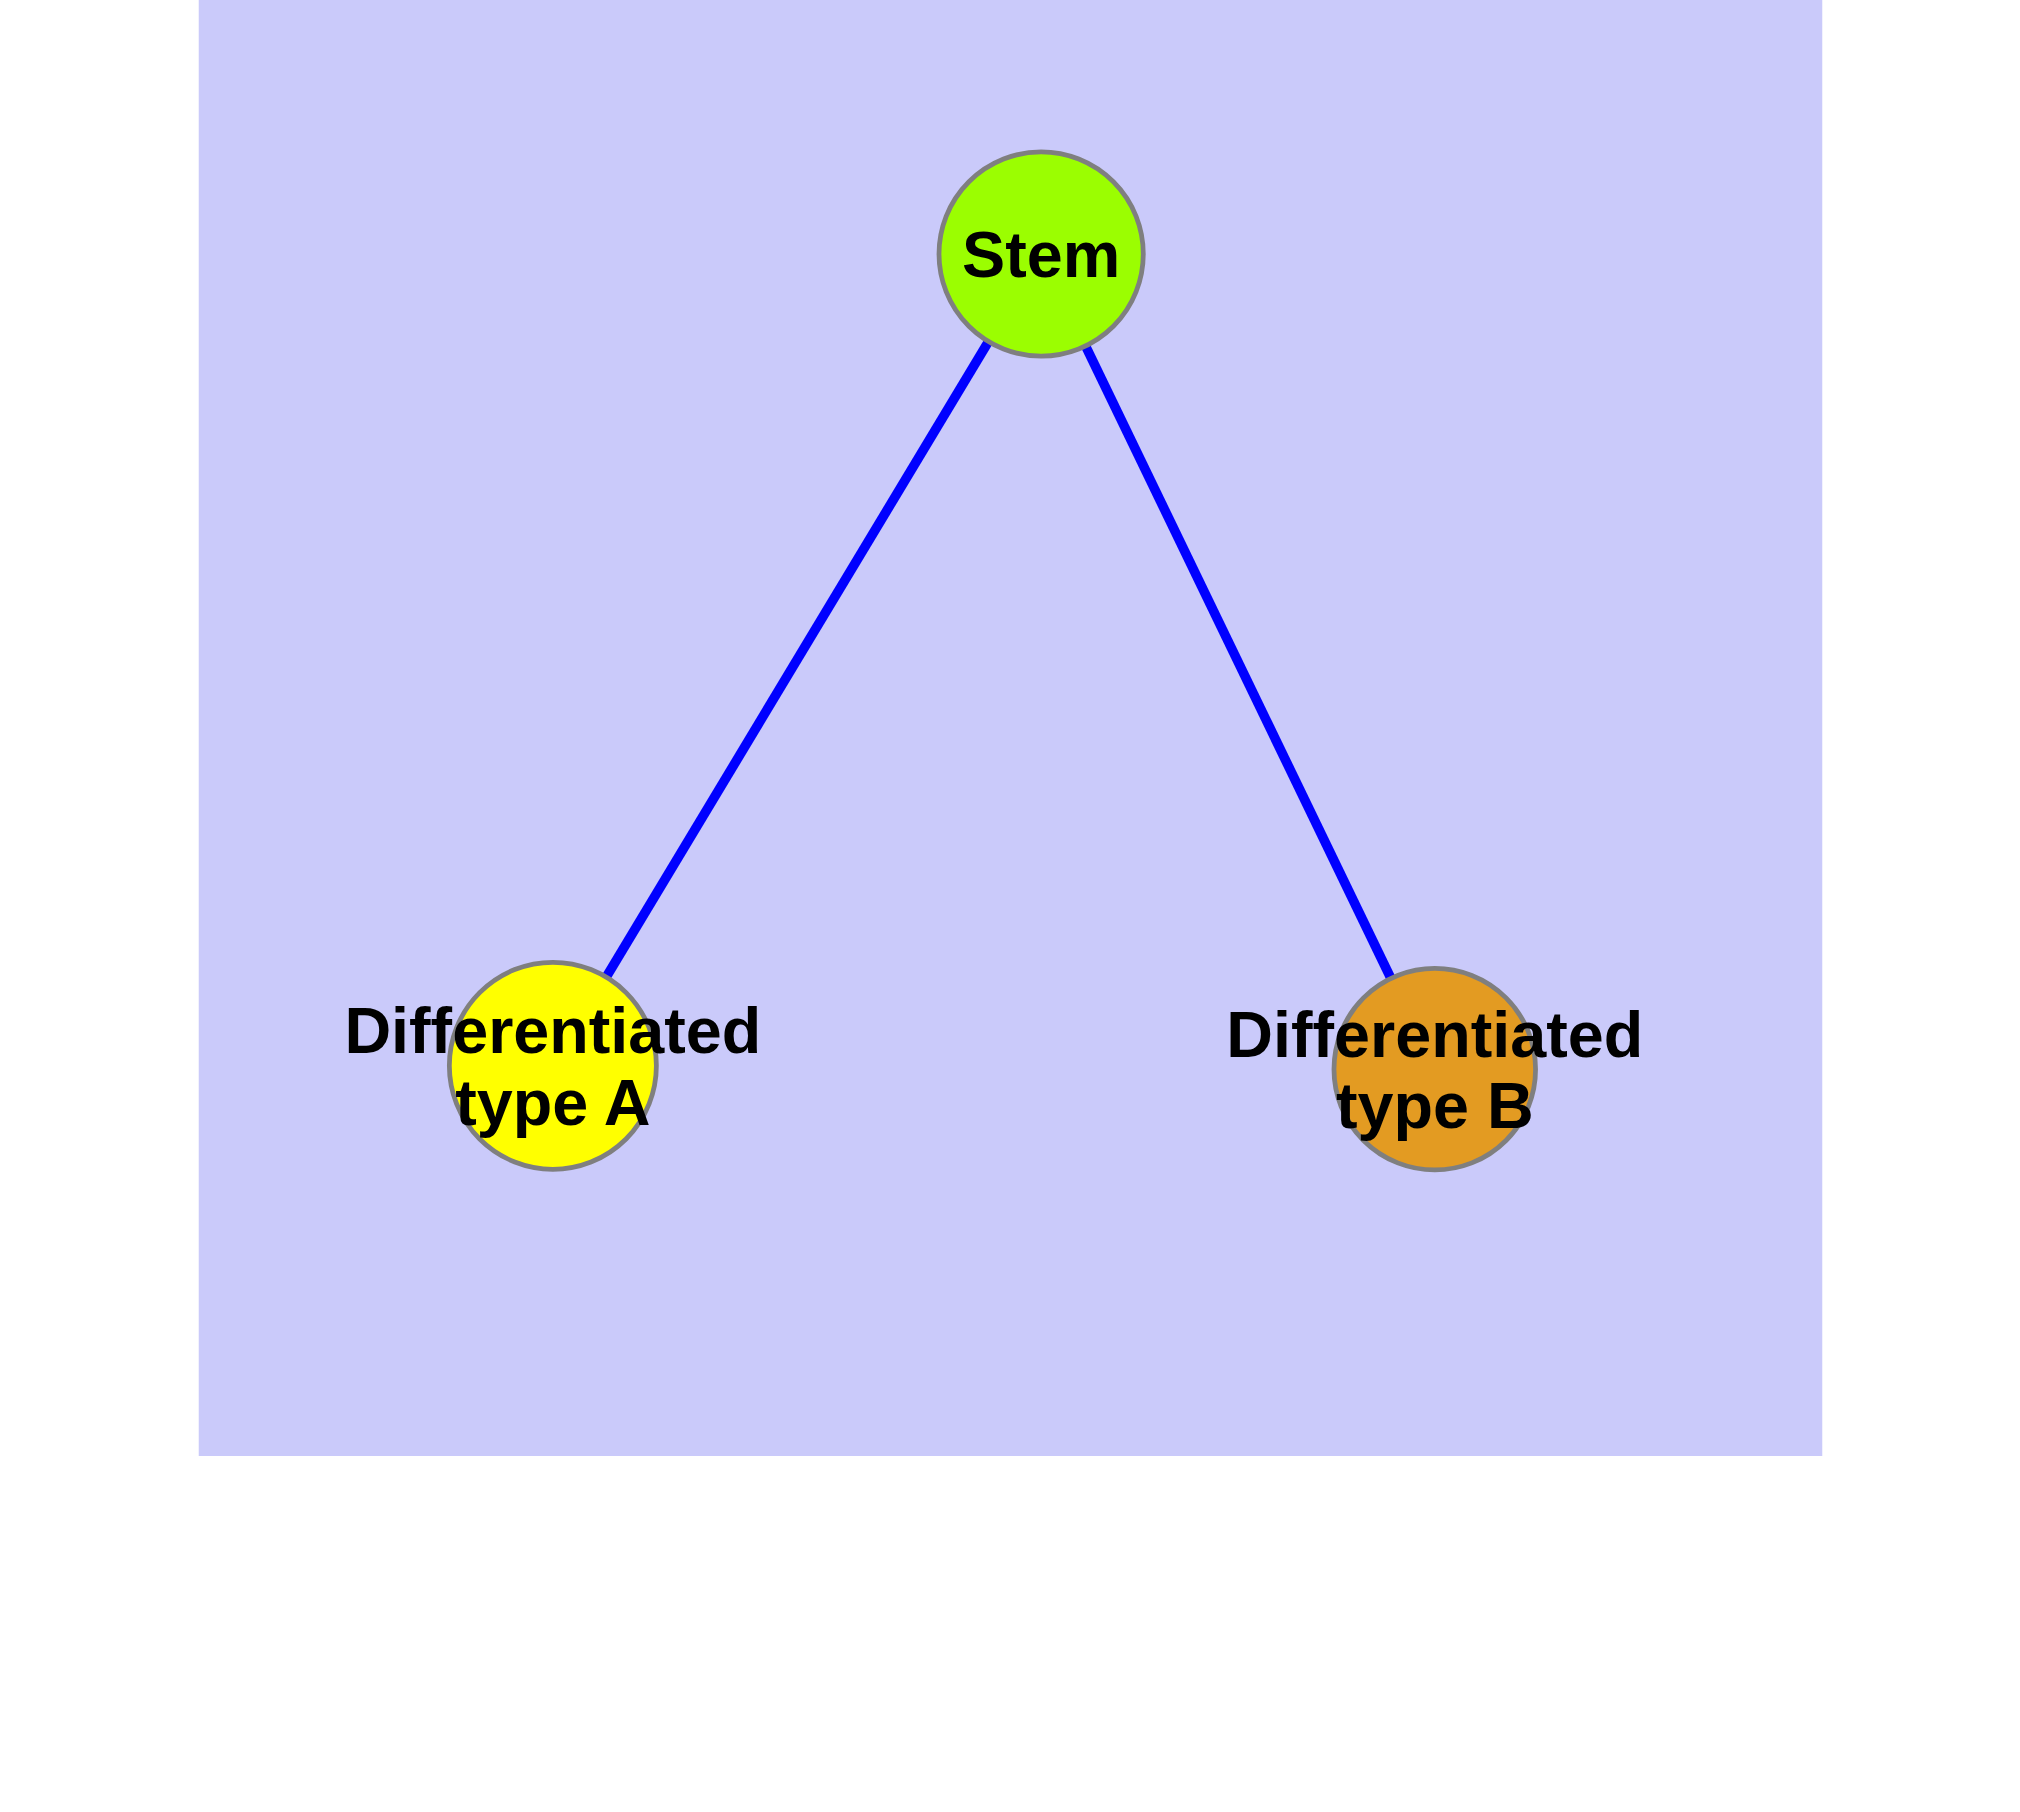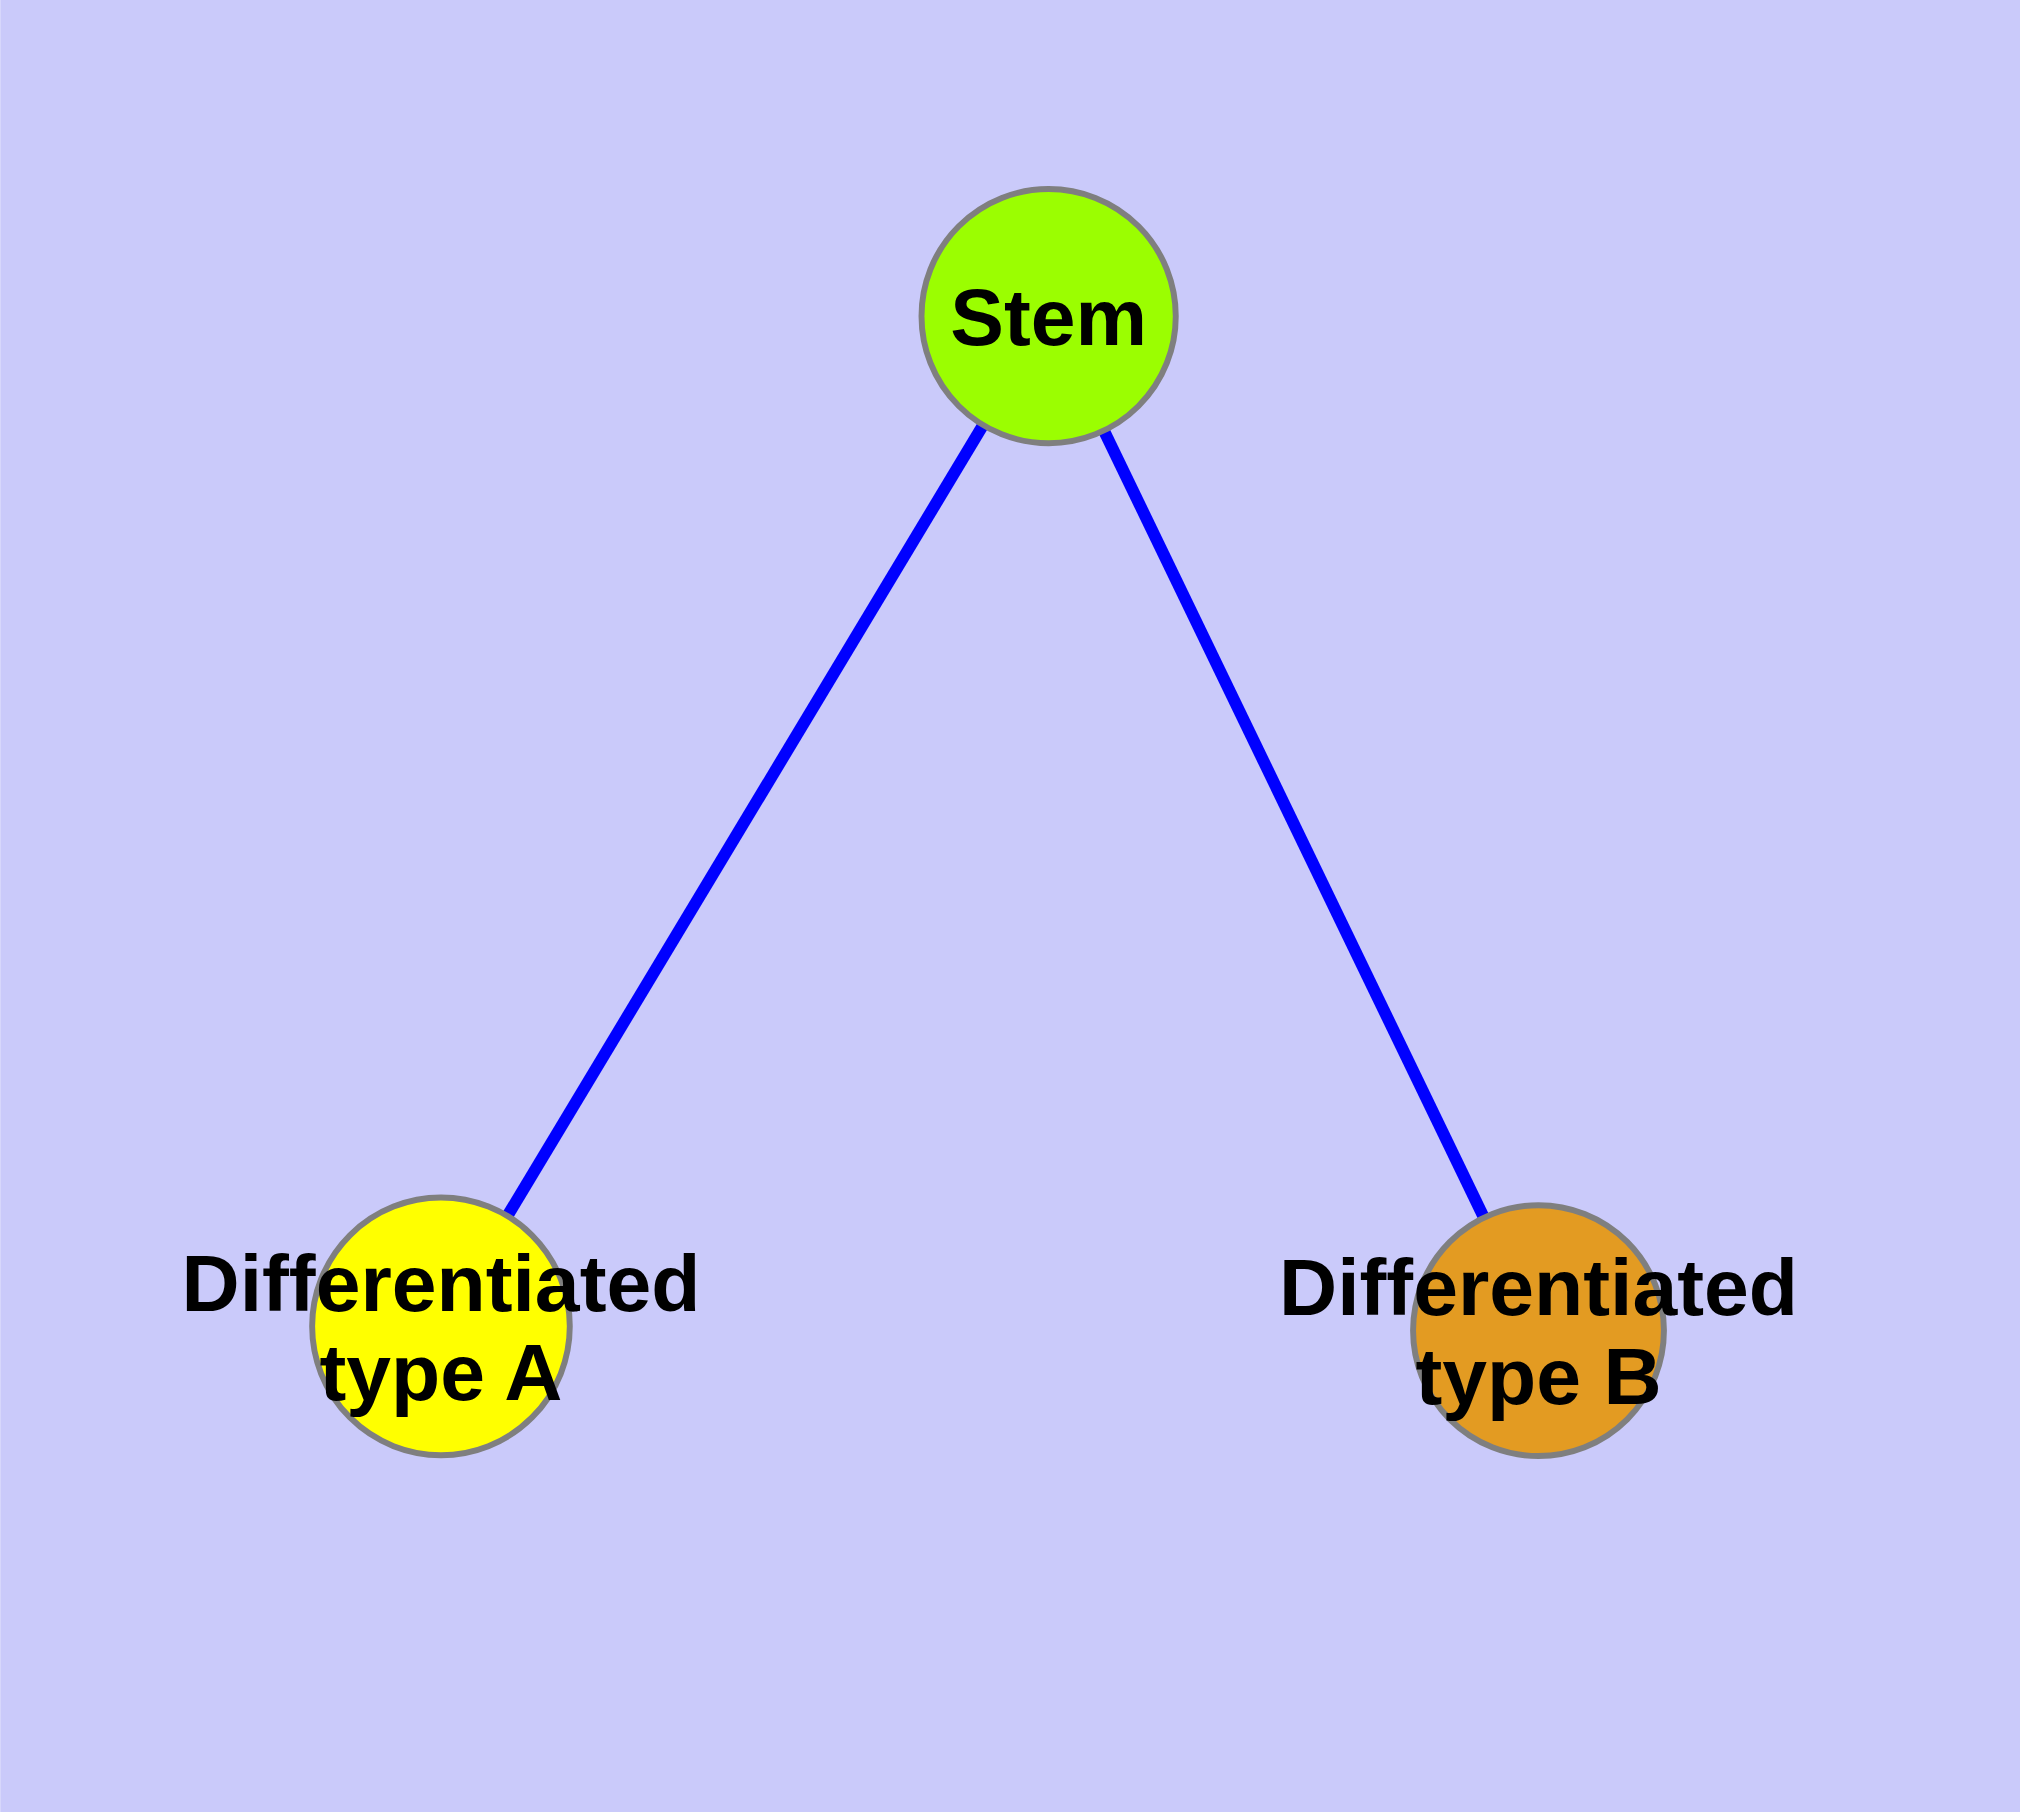--- a/index.html
+++ b/index.html
@@ -2,21 +2,21 @@
 <html style="font-size:13.6px"><head>
 <meta charset="utf-8">
 <style>
   html, body {
     margin: 0;
     padding: 0;
   }
   #stage {
     position: relative;
     width: 2021px;
-    height: 1812px;
+    height: 1456px;
     overflow: hidden;
   }
   #graph {
     display: block;
     width: 100%;
     height: 100%;
   }
   #graph text {
     font-family: "Liberation Sans", sans-serif;
     font-weight: bold;

